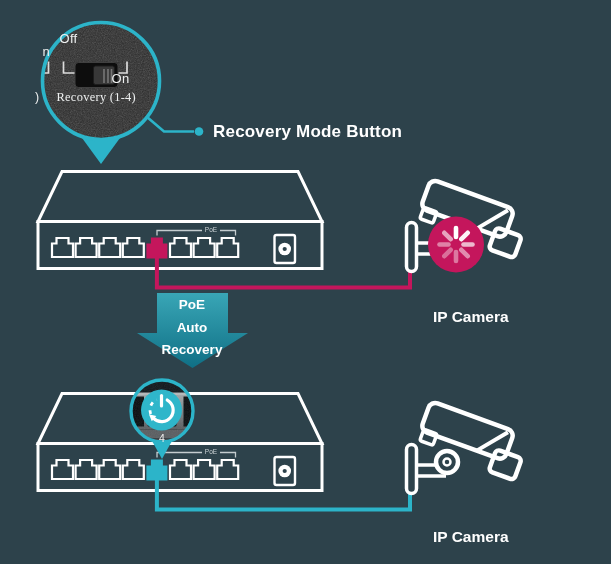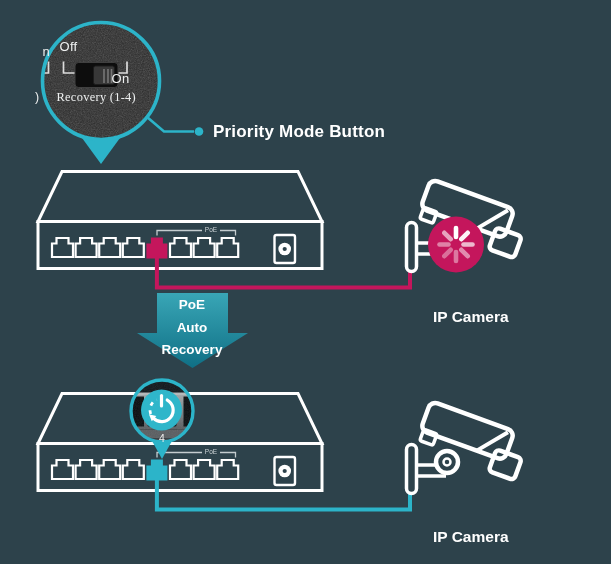--- a/index.html
+++ b/index.html
@@ -165,26 +165,26 @@
         <polygon points="148.9,414.2 156.3,415.9 151.8,421.3" fill="#ffffff"></polygon>
         <path d="M150.7,413.9 A11.5,11.5 0 0 1 156.6,399.6" fill="none" stroke="#ffffff" stroke-width="2.8" stroke-dasharray="3.8,4.6"></path>
         <path d="M161.5,395.5 V406" stroke="#ffffff" stroke-width="3.2" stroke-linecap="round"></path>
       </g>
     </g>
     <circle cx="162" cy="411" r="31" fill="none" stroke="#2cb4c9" stroke-width="3.4"></circle>
   </g>
 </svg>
 
 <div class="lbl mag-txt txt-n" style="left:42.5px;top:44.5px;">n</div>
-<div class="lbl mag-txt txt-off" style="left:59.5px;top:40px;">Off</div>
+<div class="lbl mag-txt txt-off" style="left:59.5px;top:32px;">Off</div>
 <div class="lbl mag-txt txt-on" style="left:111.5px;top:44px;margin-top:28px;">On</div>
 <div class="lbl mag-txt txt-paren" style="left:35px;top:90.5px;">)</div>
 <div class="lbl mag-txt txt-recovery" style="left:56.5px;top:90.5px;font-family:Liberation Serif, serif;">Recovery (1-4)</div>
 
-<div class="lbl lbl-bold txt-priority" style="left:213px;top:123px;">Priority Mode Button</div>
+<div class="lbl lbl-bold txt-priority" style="left:213px;top:123px;">Recovery Mode Button</div>
 
 <div class="lbl txt-poe-tiny" style="left:202px;top:226.5px;">PoE</div>
 <div class="lbl txt-poe-tiny" style="left:202px;top:448.5px;">PoE</div>
 
 <div class="lbl lbl-bold arrow-line" style="top:297.5px;">PoE</div>
 <div class="lbl lbl-bold arrow-line" style="top:321px;">Auto</div>
 <div class="lbl lbl-bold arrow-line" style="top:343px;">Recovery</div>
 
 <div class="lbl txt-port4" style="left:152px;top:432.5px;">4</div>
 

